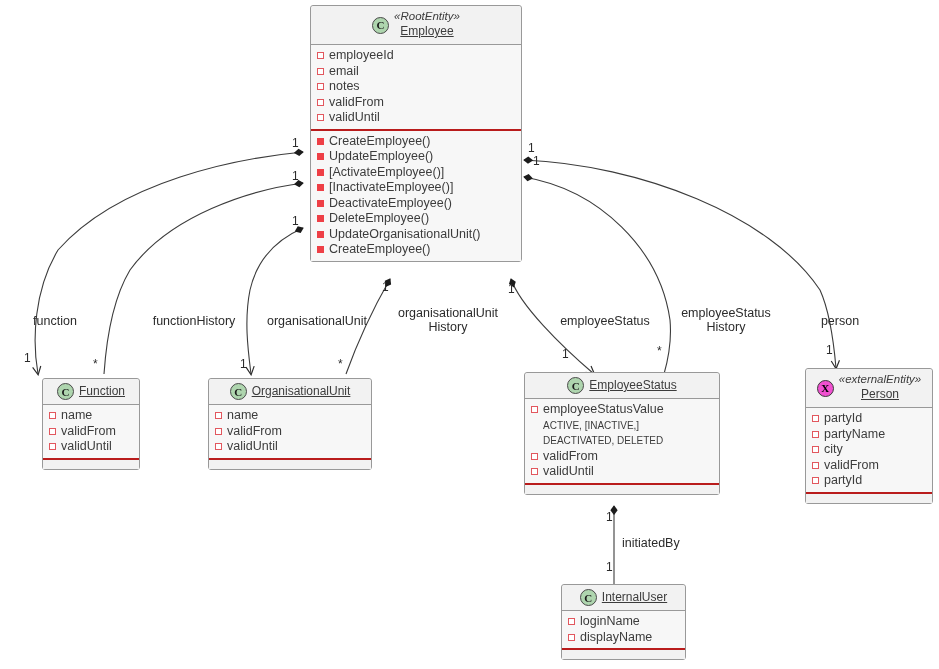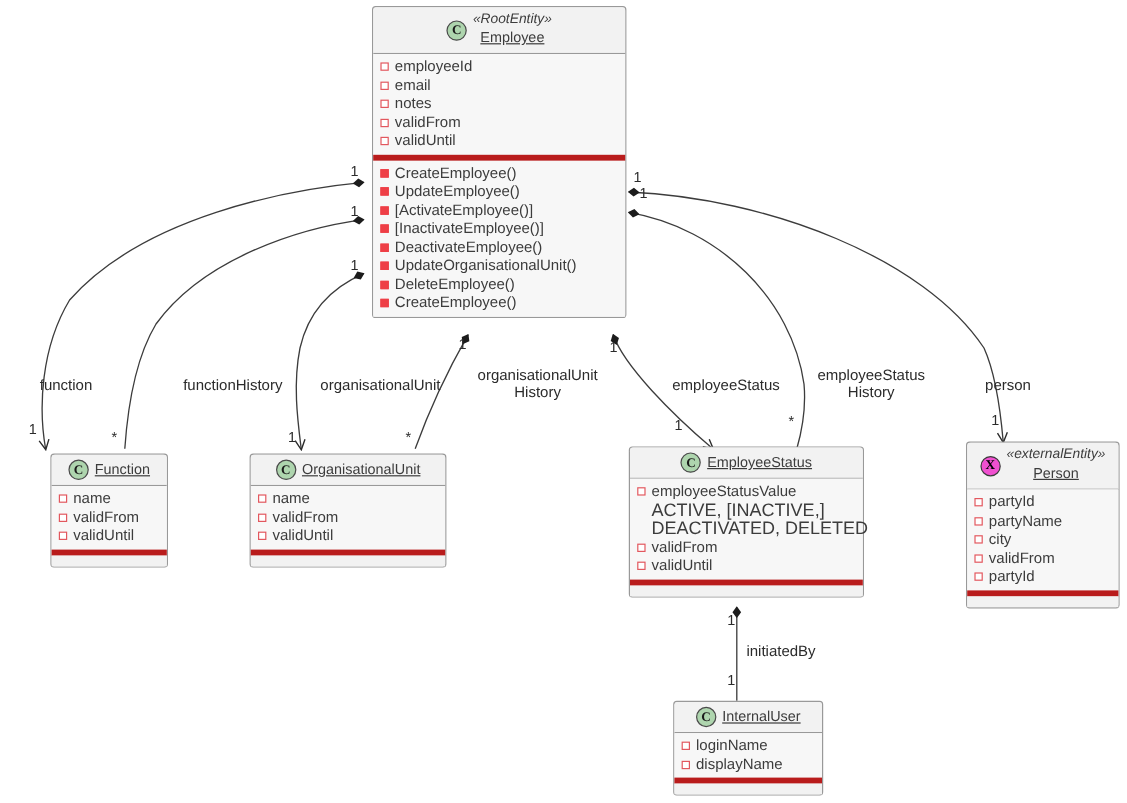--- a/index.html
+++ b/index.html
@@ -57,38 +57,38 @@
     display:inline-flex;align-items:center;justify-content:center;
     font-size:11px;font-weight:bold;color:#1a1a1a;
     font-family:"Liberation Serif", serif;
     flex:0 0 auto;
     box-sizing:border-box;
   }
   .cicon.ext{background:#f050d0;border-color:#3a3a3a;color:#000;}
 
   .sect{
     background:#f7f7f7;
-    border-bottom:5px solid #b91c1c;
+    border-bottom:2px solid #b91c1c;
     padding:3px 4px 3px 6px;
   }
   .sect:last-child{border-bottom:none;}
   .sect.empty{height:9px;padding:0;background:#f2f2f2;}
   .row{
     display:flex;align-items:flex-start;gap:5px;
     font-size:12.5px;line-height:15.5px;color:#3c3c3c;
     white-space:nowrap;
   }
   .row .txt{white-space:pre;}
   .mk{
     width:7px;height:7px;margin-top:4px;flex:0 0 auto;
     border:1.3px solid #e2575e;background:#ffffff;box-sizing:border-box;
   }
   .mk.filled{background:#ee3f46;border-color:#ee3f46;}
   .cont{
-    font-size:15px;line-height:15.5px;color:#3c3c3c;
+    font-size:10px;line-height:15.5px;color:#3c3c3c;
     padding-left:12px;white-space:pre;
   }
 
   
   .elabel{
     position:absolute;
     font-size:12.5px;
     line-height:14px;
     color:#2b2b2b;
     white-space:pre;
@@ -228,25 +228,25 @@
       <div class="row">
           <span class="mk filled"></span>
           <span class="txt">[InactivateEmployee()]</span>
         </div>
       <div class="row">
           <span class="mk filled"></span>
           <span class="txt">DeactivateEmployee()</span>
         </div>
       <div class="row">
           <span class="mk filled"></span>
+          <span class="txt">DeleteEmployee()</span>
+        </div>
+      <div class="row">
+          <span class="mk filled"></span>
           <span class="txt">UpdateOrganisationalUnit()</span>
-        </div>
-      <div class="row">
-          <span class="mk filled"></span>
-          <span class="txt">DeleteEmployee()</span>
         </div>
       <div class="row">
           <span class="mk filled"></span>
           <span class="txt">CreateEmployee()</span>
         </div>
     </div>
   </div>
 
   <div class="uml" style="left:42px;top:378px;width:98px;">
     <div class="hdr">

